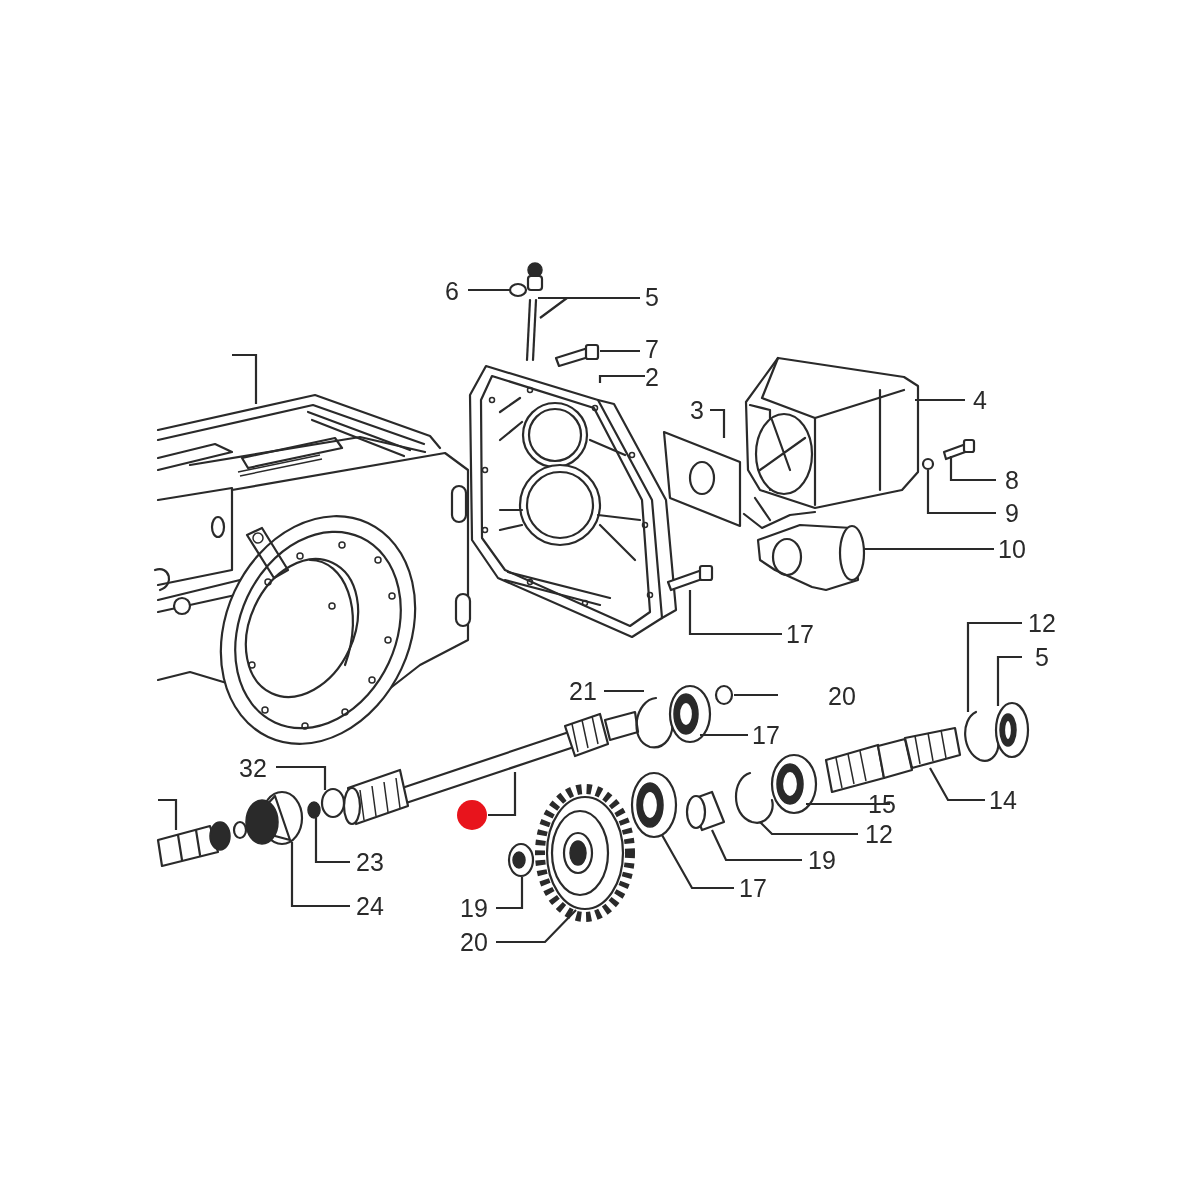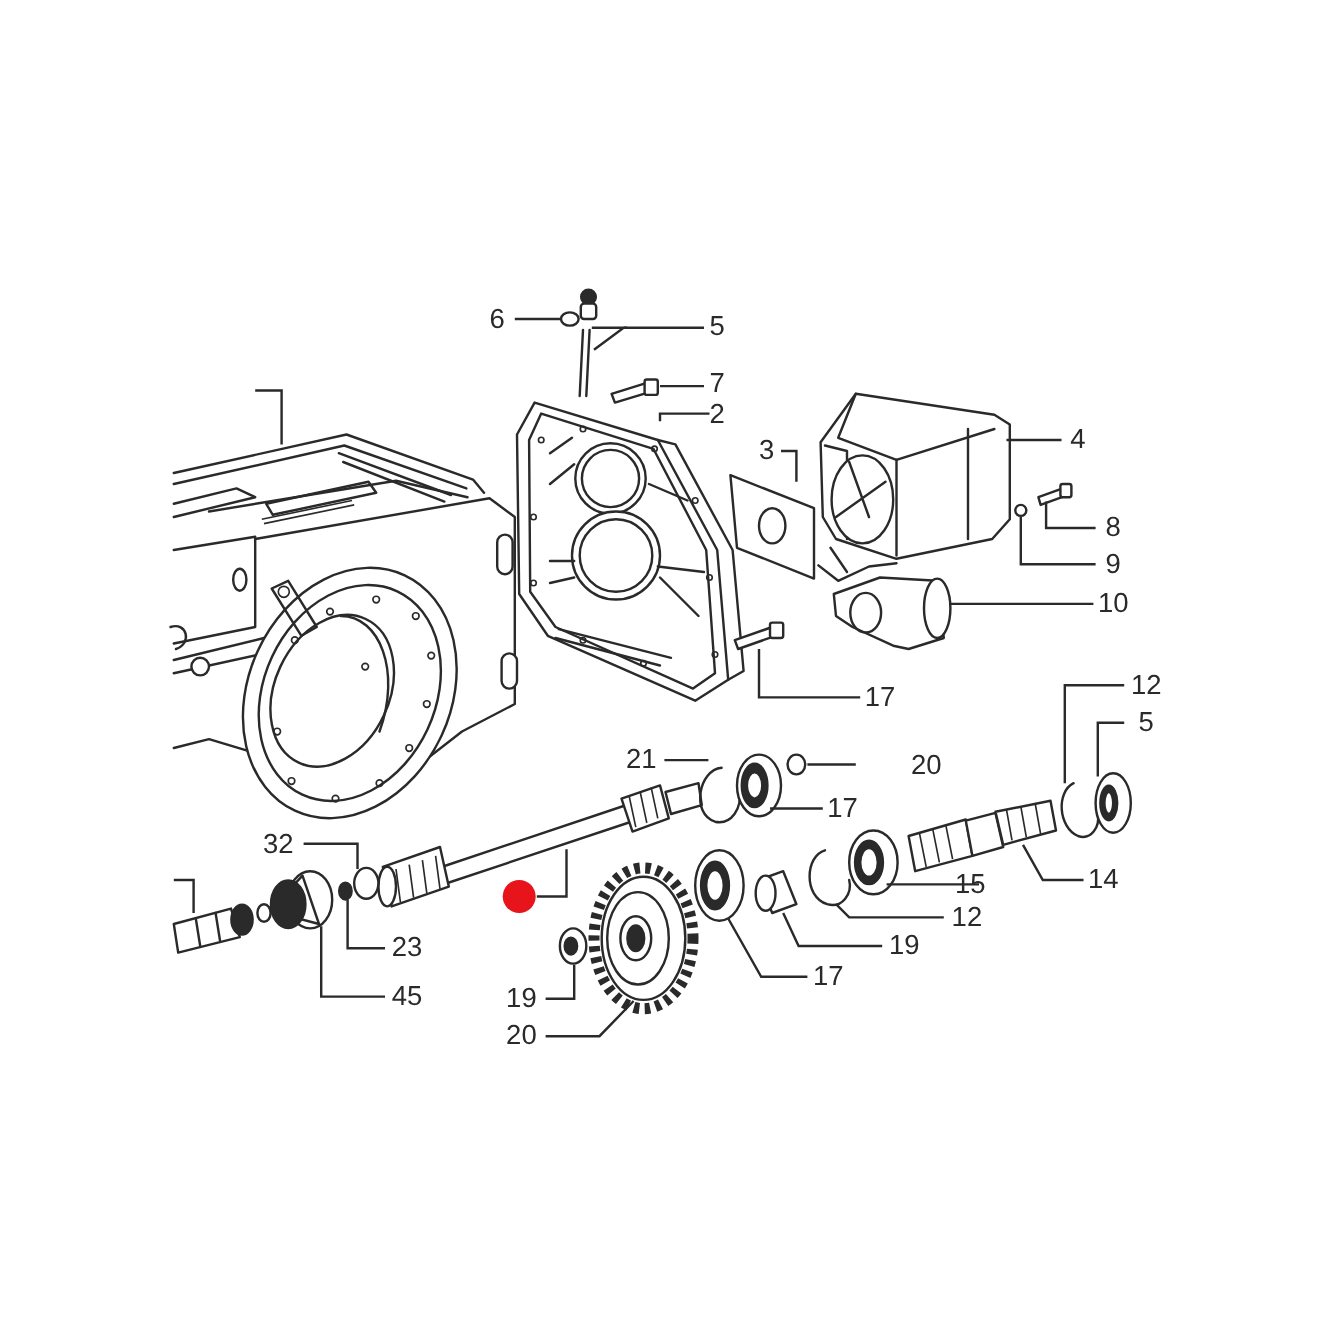--- a/index.html
+++ b/index.html
@@ -267,17 +267,17 @@
 <div class="lbl" style="left:583px;top:691px">21</div>
 <div class="lbl" style="left:842px;top:696px">20</div>
 <div class="lbl" style="left:766px;top:735px">17</div>
 <div class="lbl" style="left:253px;top:768px">32</div>
 <div class="lbl" style="left:1003px;top:800px">14</div>
 <div class="lbl" style="left:882px;top:804px">15</div>
 <div class="lbl" style="left:879px;top:834px">12</div>
 <div class="lbl" style="left:822px;top:860px">19</div>
 <div class="lbl" style="left:370px;top:862px">23</div>
 <div class="lbl" style="left:753px;top:888px">17</div>
-<div class="lbl" style="left:370px;top:906px">45</div>
+<div class="lbl" style="left:370px;top:906px">24</div>
 <div class="lbl" style="left:474px;top:908px">19</div>
 <div class="lbl" style="left:474px;top:942px">20</div>
 
 <div id="marker" style="left: 472px; top: 815px; background: rgb(232, 20, 28);"></div>
 
 </body></html>

